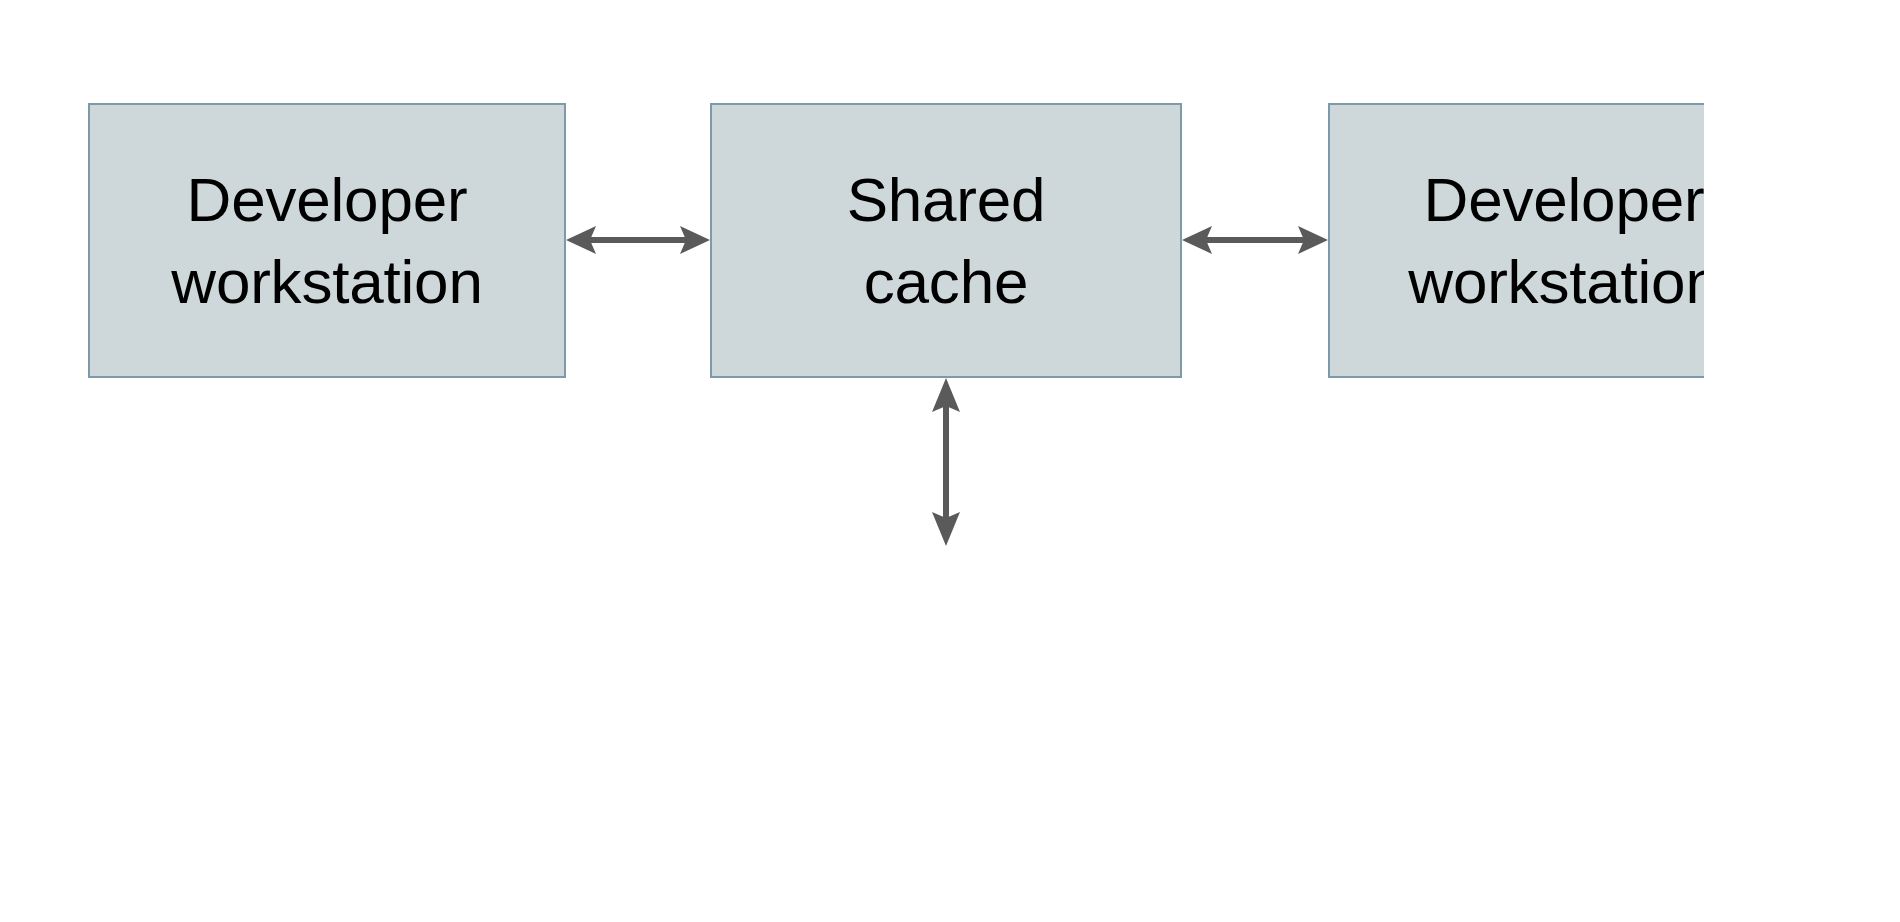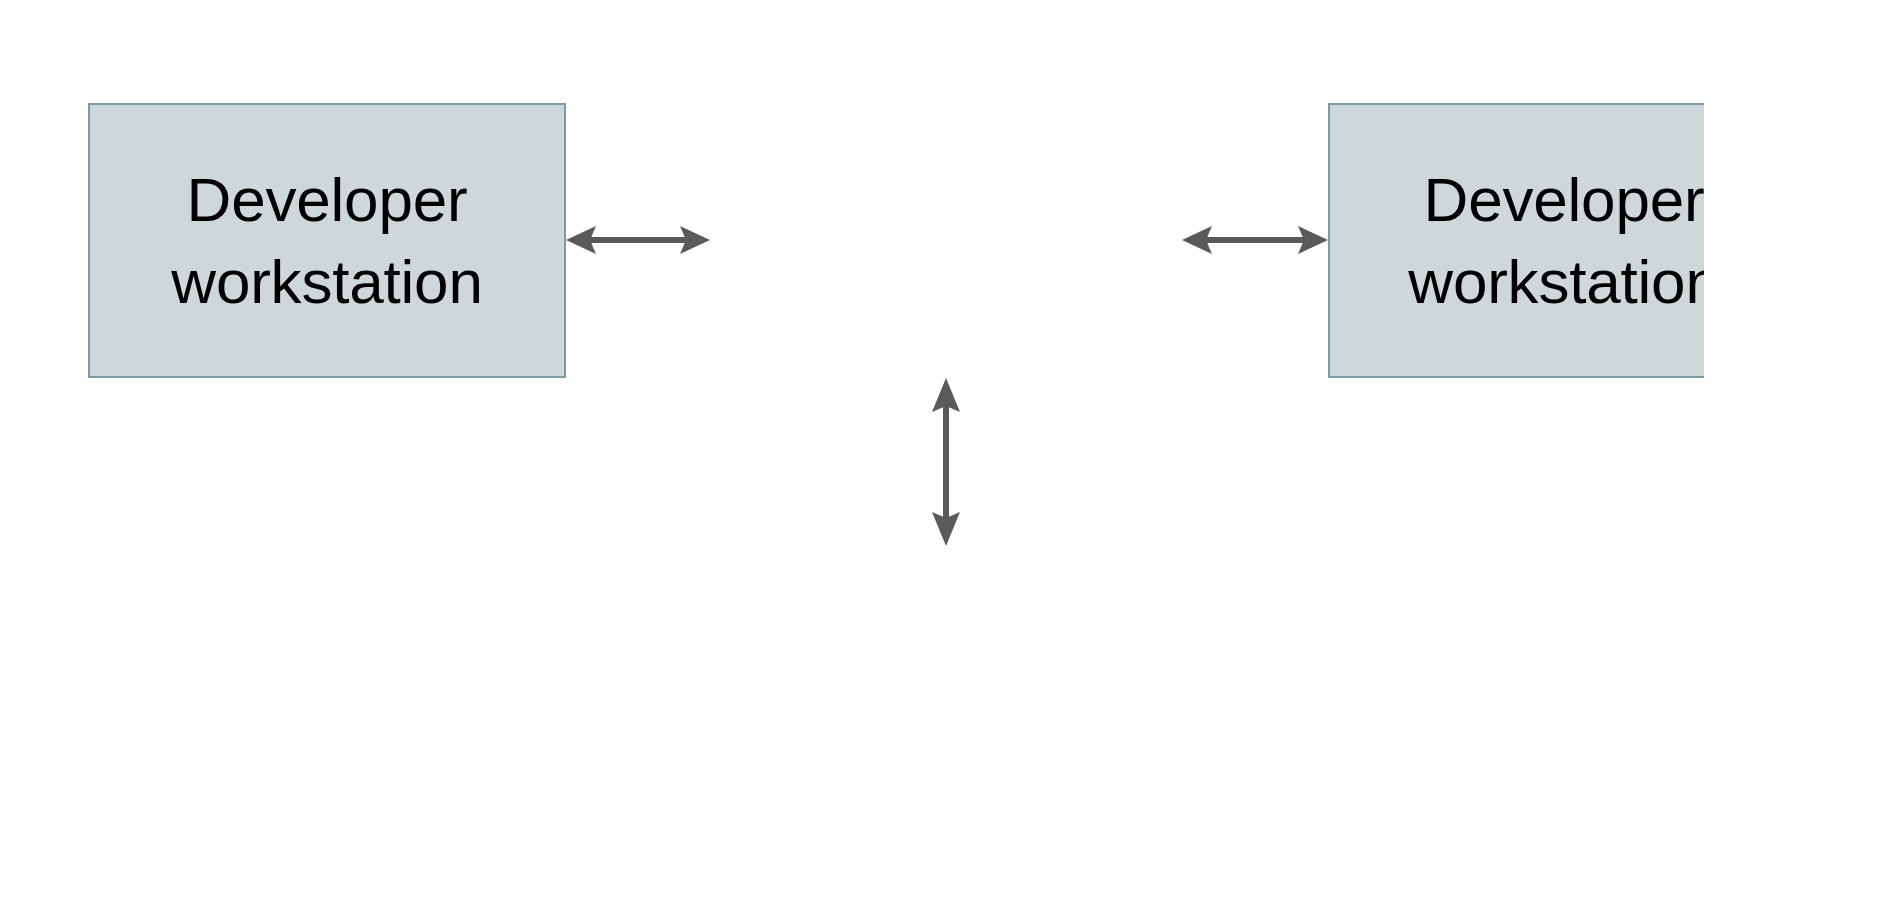--- a/index.html
+++ b/index.html
@@ -48,20 +48,24 @@
 </head>
 <body>
 
 <div id="canvas">
 
   <div class="node" style="left:88px; top:103px; width:478px; height:275px;">
     <span class="node-label">Developer
 workstation</span>
   </div>
 
+  <div class="node" style="left:710px; top:103px; width:472px; height:275px;">
+    <span class="node-label">Shared
+cache</span>
+  </div>
 
   <div class="node" style="left:1328px; top:103px; width:472px; height:275px;">
     <span class="node-label">Developer
 workstation</span>
   </div>
 
 
   <div class="edge" style="left:566px; top:216px; width:144px; height:48px;">
     <svg width="144" height="48" viewBox="0 0 144 48" xmlns="http://www.w3.org/2000/svg">
       <g fill="#5a5a5a" stroke="none">

